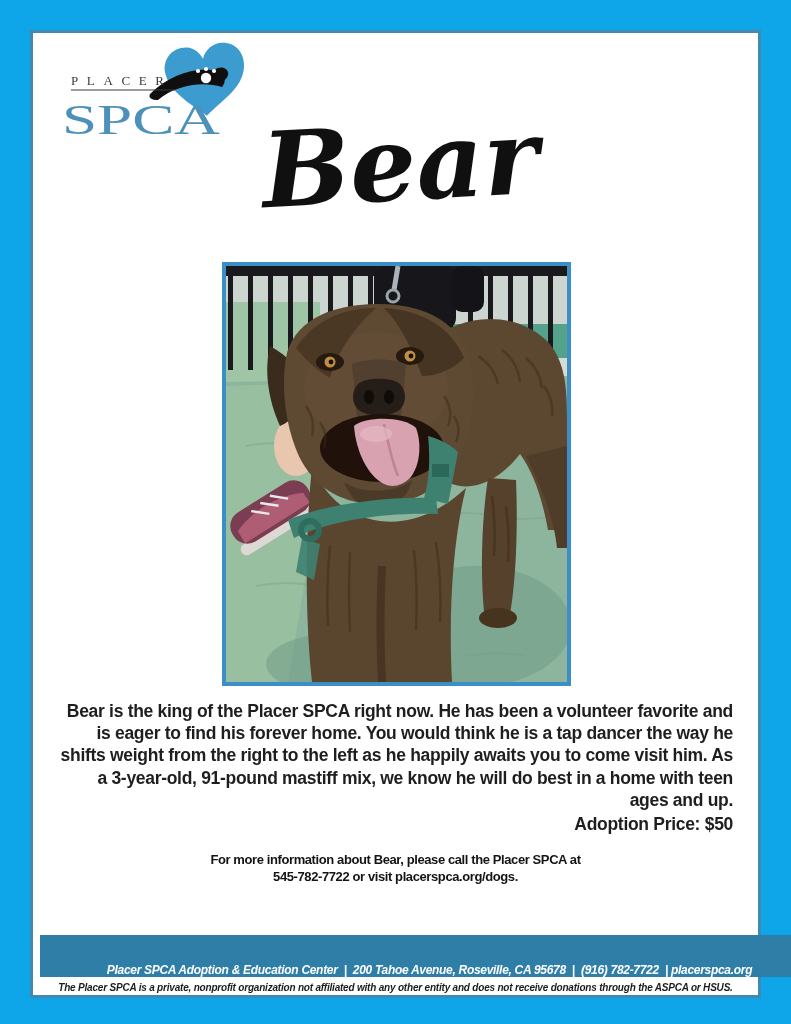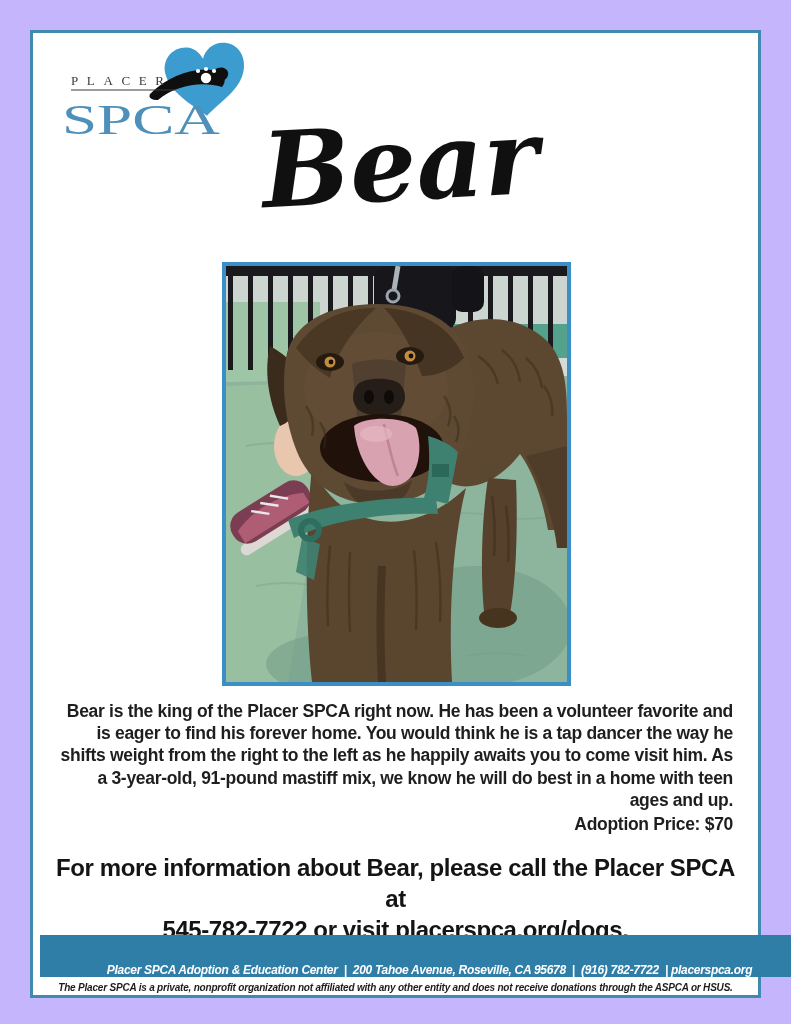--- a/index.html
+++ b/index.html
@@ -1,29 +1,29 @@
 <!DOCTYPE html>
 <html><head>
 <meta charset="utf-8">
 <style>
   html,body{margin:0;padding:0;background:#ffffff;}
-  .page{position:relative;width:791px;height:1024px;margin:0 auto;background:#c4b5fd;
+  .page{position:relative;width:791px;height:1024px;margin:0 auto;background:#0ea5e9;
         font-family:"Liberation Sans",sans-serif;overflow:hidden;}
   .frame{position:absolute;left:30px;top:30px;width:725px;height:962px;
          border:3px solid #4289ae;background:#ffffff;}
   .logo{position:absolute;left:58px;top:40px;width:190px;height:102px;}
   .title-wrap{position:absolute;left:238px;top:80px;width:324px;height:165px;}
   .photo{position:absolute;left:222px;top:262px;width:341px;height:416px;
          border:4px solid #3b8fc6;overflow:hidden;background:#8db49d;}
   .photo svg{display:block;}
   .desc{position:absolute;left:58px;top:700px;width:675px;text-align:right;
         font-weight:bold;font-size:17.5px;line-height:1.27;color:#1e1e1e;letter-spacing:-0.3px;}
   .price{margin-top:2px;font-weight:bold;font-size:17.5px;color:#1e1e1e;}
   .info{position:absolute;left:55px;top:852px;width:681px;text-align:center;
-        font-weight:bold;font-size:24px;line-height:1.3;color:#141414;letter-spacing:-0.4px;}
+        font-weight:bold;font-size:13px;line-height:1.3;color:#141414;letter-spacing:-0.4px;}
   .bar{position:absolute;left:40px;top:935px;width:779px;height:42px;background:#2e7ea7;
        color:#ffffff;display:flex;align-items:flex-end;justify-content:center;
        font-weight:bold;font-size:12px;letter-spacing:-0.3px;white-space:pre;font-style:italic;}
   .disclaimer{position:absolute;left:38px;top:982px;width:715px;text-align:center;
        font-weight:bold;font-style:italic;font-size:10px;color:#1c1c1c;
        letter-spacing:-0.2px;white-space:nowrap;}
 </style>
 </head>
 <body>
 
@@ -177,21 +177,21 @@
         <path d="M104,280 q-4,40 -2,80"></path>
           <path d="M124,286 q-2,40 0,80"></path>
         <path d="M188,284 q4,40 2,80"></path>
           <path d="M210,276 q6,40 4,80"></path>
       </g>
     </svg>
   </div>
 
   <div class="desc">
     <div>Bear is the king of the Placer SPCA right now. He has been a volunteer favorite and is eager to find his forever home. You would think he is a tap dancer the way he shifts weight from the right to the left as he happily awaits you to come visit him. As a 3-year-old, 91-pound mastiff mix, we know he will do best in a home with teen ages and up.</div>
-    <div class="price">Adoption Price: $70</div>
+    <div class="price">Adoption Price: $50</div>
   </div>
 
   <div class="info">
     <span>For more information about Bear, please call the Placer SPCA at</span><br>
     <span>545-782-7722 or visit placerspca.org/dogs.</span>
   </div>
 
   <div class="bar">
     <span>Placer SPCA Adoption &amp; Education Center  |  200 Tahoe Avenue, Roseville, CA 95678  |  (916) 782-7722  | placerspca.org</span>
   </div>

